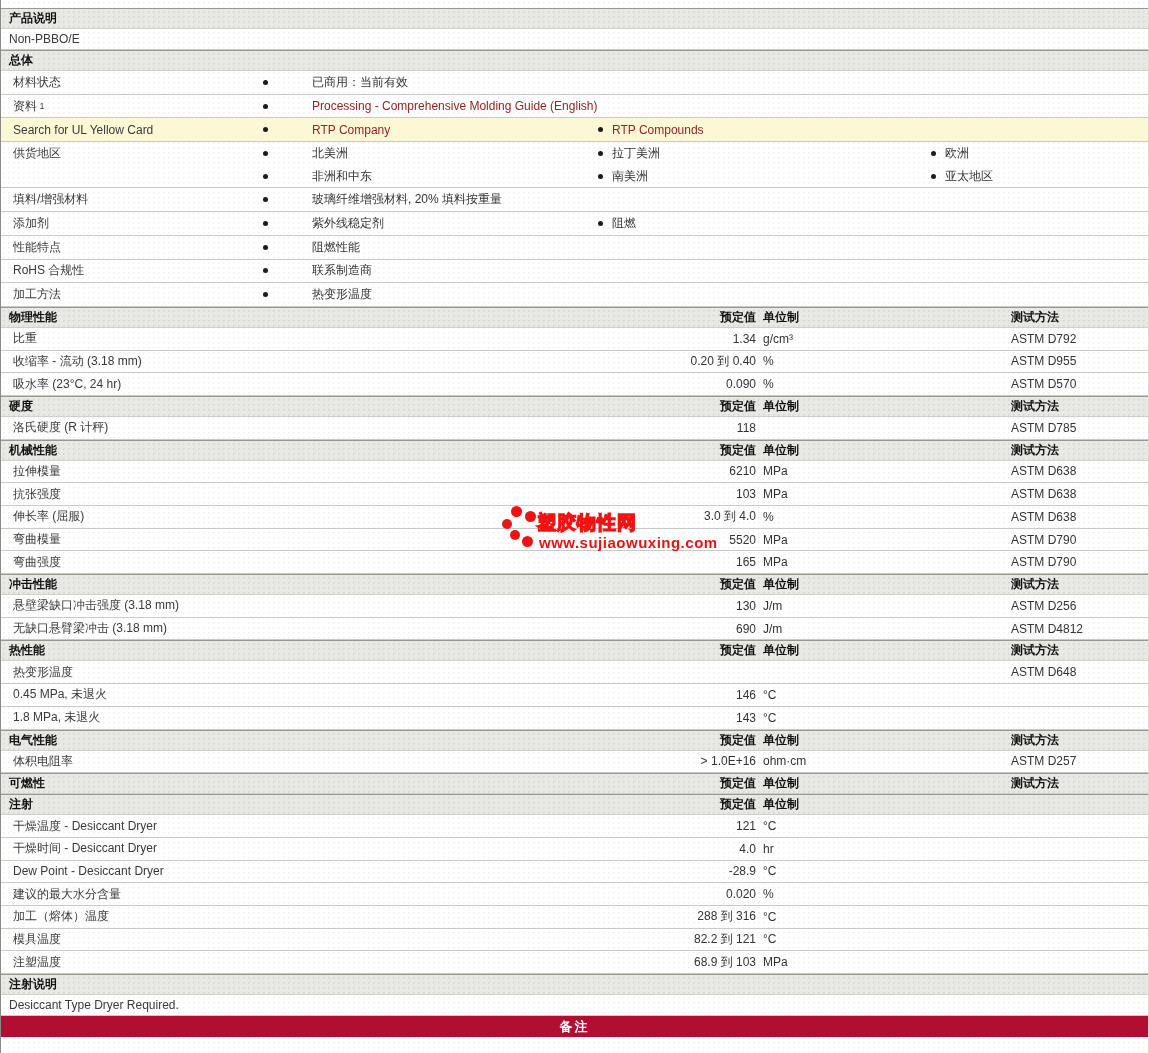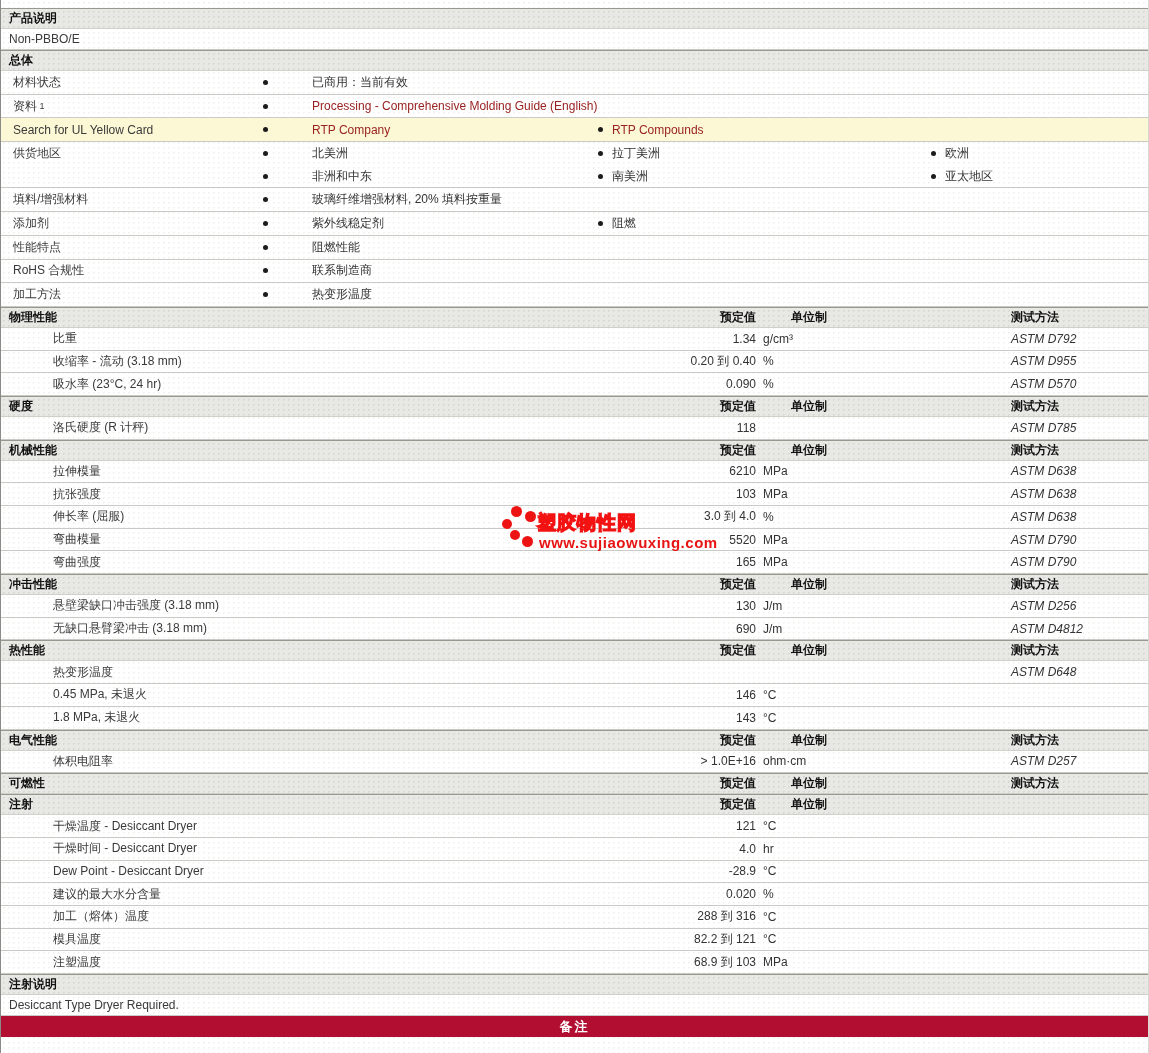--- a/index.html
+++ b/index.html
@@ -13,31 +13,31 @@
   .top-strip { height:8px; }
   .bar {
     height:21px; background:#E8E8E4; border-top:1px solid #98988f; border-bottom:1px solid #d0d0cb;
     display:grid; grid-template-columns:600px 155px 250px 1fr; align-items:center;
     font-weight:bold; font-size:12px; color:#111;
     background-image: radial-gradient(circle, rgba(150,150,140,0.18) 1px, rgba(0,0,0,0) 1px);
     background-size:5px 5px;
   }
   .bar .title { padding-left:8px; white-space:nowrap; }
   .bar .vh { text-align:right; white-space:nowrap; }
-  .bar .uh { padding-left:7px; white-space:nowrap;margin-left:28px; }
+  .bar .uh { padding-left:7px; white-space:nowrap; }
   .bar .mh { padding-left:5px; white-space:nowrap; }
   .row, .trow, .brow { border-bottom:1px solid #c9c9c5; font-size:12px; color:#333; }
   .row {
     height:22.7px; display:grid; grid-template-columns:600px 155px 250px 1fr; align-items:center;
   }
-  .row .lbl { padding-left:12px; color:#3a3a3a; white-space:nowrap;margin-left:40px; }
+  .row .lbl { padding-left:12px; color:#3a3a3a; white-space:nowrap; }
   .row .lbl.indent { }
   .row .val { text-align:right; white-space:nowrap; }
   .row .unit { padding-left:7px; white-space:nowrap; }
-  .row .method { padding-left:5px; white-space:nowrap;font-style:italic; }
+  .row .method { padding-left:5px; white-space:nowrap; }
   .trow { height:21px; display:flex; align-items:center; padding-left:8px; color:#3a3a3a; }
   .brow { position:relative; }
   .brow.hl { background:#FCF8D5; }
   .brow .lbl { position:absolute; left:12px; top:0; height:22.7px; display:flex; align-items:center; color:#3a3a3a; white-space:nowrap; }
   .bline { position:relative; height:22.7px; }
   .bitem { position:absolute; top:0; height:100%; display:flex; align-items:center; gap:9px; white-space:nowrap; }
   .bitem.c0 { left:262px;gap:44px; } .bitem.c1 { left:597px; } .bitem.c2 { left:930px; }
   .dot { width:5px; height:5px; border-radius:50%; background:#1c1c1c; flex:0 0 auto; }
   .redlink { color:#992222; cursor:pointer; }
   .sup { vertical-align:super; font-size:9px; }

